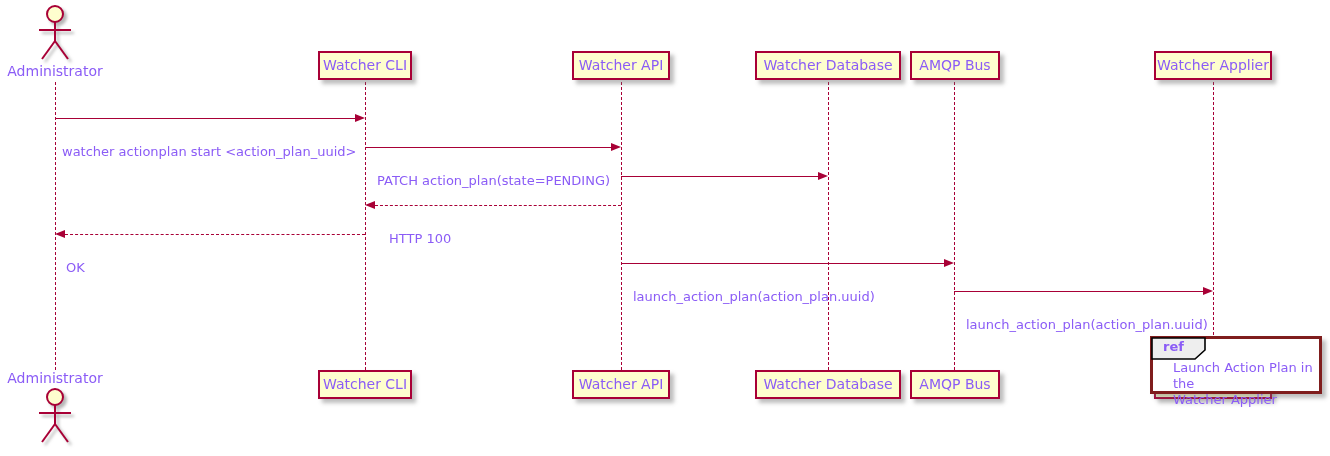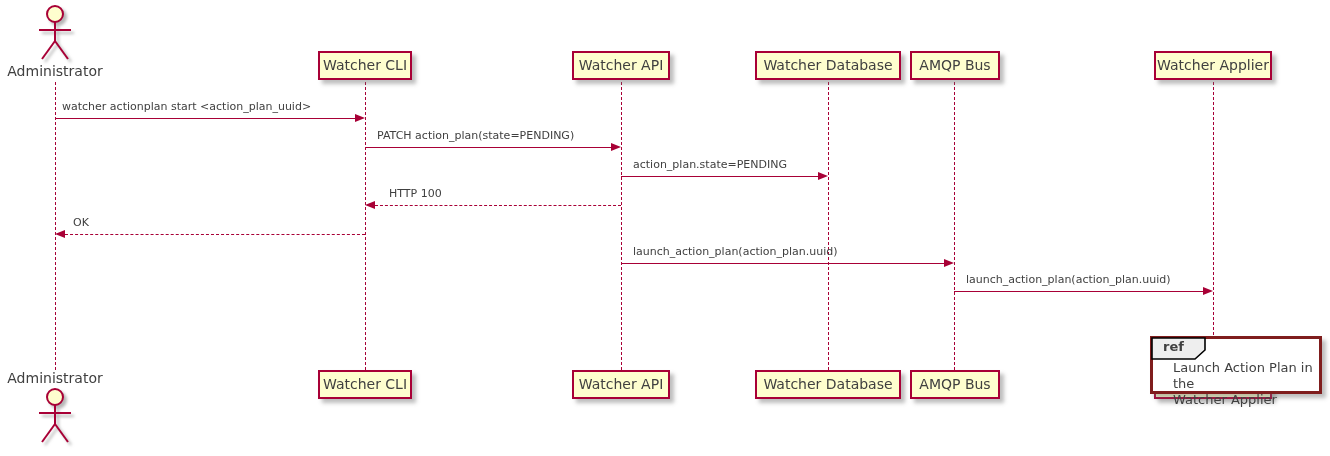--- a/index.html
+++ b/index.html
@@ -1,19 +1,19 @@
 <!DOCTYPE html>
 <html><head>
 <meta charset="utf-8">
 <style>
   html,body { margin:0; padding:0; background:#ffffff; }
   .canvas {
     position:relative; width:1330px; height:456px;
     background:#ffffff; overflow:hidden;
-    font-family:"DejaVu Sans", sans-serif; color:#404040;
+    font-family:"DejaVu Sans", sans-serif; color:#8b5cf6;
   }
   .lifeline {
     position:absolute; width:0; top:82px; height:288px;
     border-left:1px dashed #A80036; z-index:0;
   }
   .pbox {
     position:absolute; height:25px; background:#FEFECE;
     border:2px solid #A80036; text-align:center; line-height:25px;
     font-size:14px; white-space:nowrap; z-index:1;
     box-shadow:4px 4px 4px rgba(110,110,110,0.45);
@@ -25,21 +25,21 @@
   .arrow-r {
     position:absolute; width:0; height:0; z-index:1;
     border-top:4px solid transparent; border-bottom:4px solid transparent;
     border-left:10px solid #A80036;
   }
   .arrow-l {
     position:absolute; width:0; height:0; z-index:1;
     border-top:4px solid transparent; border-bottom:4px solid transparent;
     border-right:10px solid #A80036;
   }
-  .msg-label { position:absolute; font-size:11px; white-space:nowrap; height:16px; z-index:1; }
+  .msg-label { position:absolute; font-size:13px; white-space:nowrap; height:16px; z-index:1;margin-top:44px; }
   .ref-box {
     position:absolute; left:1150px; top:300px; width:166px; height:52px;
     background:#ffffff; border:3px solid #7f1d1d; z-index:2;
     box-shadow:4px 4px 4px rgba(110,110,110,0.45);
     margin-top:36px;
   }
   .ref-pentagon { position:absolute; left:-2px; top:-2px; }
   .ref-keyword { position:absolute; left:10px; top:0px; font-size:13px; font-weight:bold; z-index:3; }
   .ref-body { position:absolute; left:20px; top:21px; font-size:13px; line-height:16px; }
 </style>
@@ -73,29 +73,28 @@
   <div class="pbox" style="left:1154px; top:51px; width:114px;">Watcher Applier</div>
 
   <div class="msg-label" style="left:62px; top:100px;">watcher actionplan start &lt;action_plan_uuid&gt;</div>
   <div class="msg-line" style="left:55px; top:118px; width:300px;"></div>
   <div class="arrow-r" style="left:355px; top:114px;"></div>
 
   <div class="msg-label" style="left:377px; top:129px;text-align:center;">PATCH action_plan(state=PENDING)</div>
   <div class="msg-line" style="left:365px; top:147px; width:246px;"></div>
   <div class="arrow-r" style="left:611px; top:143px;"></div>
 
-  <div class="msg-label" style="left:633px; top:158px;">action_plan.state=PENDING</div>
   <div class="msg-line" style="left:621px; top:176px; width:197px;"></div>
   <div class="arrow-r" style="left:818px; top:172px;"></div>
 
   <div class="msg-label" style="left:389px; top:187px;">HTTP 100</div>
   <div class="msg-line dashed" style="left:375px; top:205px; width:246px;"></div>
   <div class="arrow-l" style="left:365px; top:201px;"></div>
 
-  <div class="msg-label" style="left:73px; top:216px;">OK</div>
+  <div class="msg-label" style="left:66px; top:216px;">OK</div>
   <div class="msg-line dashed" style="left:65px; top:234px; width:300px;"></div>
   <div class="arrow-l" style="left:55px; top:230px;"></div>
 
   <div class="msg-label" style="left:633px; top:245px;">launch_action_plan(action_plan.uuid)</div>
   <div class="msg-line" style="left:621px; top:263px; width:323px;"></div>
   <div class="arrow-r" style="left:944px; top:259px;"></div>
 
   <div class="msg-label" style="left:966px; top:273px;">launch_action_plan(action_plan.uuid)</div>
   <div class="msg-line" style="left:954px; top:291px; width:249px;"></div>
   <div class="arrow-r" style="left:1203px; top:287px;"></div>

